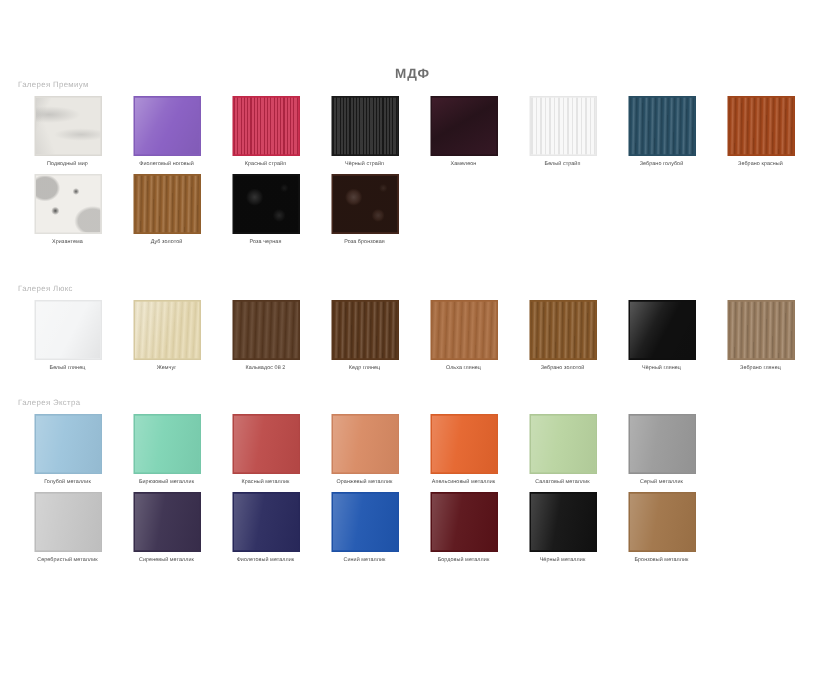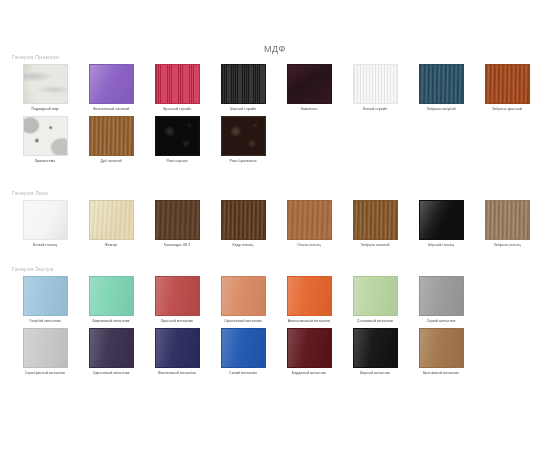--- a/index.html
+++ b/index.html
@@ -21,21 +21,21 @@
   }
 
   
   .page-title {
     position: absolute;
     top: 44px;
     left: 0;
     width: 550px;
     text-align: center;
     font-size: 9px;
-    font-weight: normal;
+    font-weight: bold;
     letter-spacing: 0.6px;
     color: #6f6f6f;
   }
 
   
   .section {
     position: absolute;
     left: 12px;
     width: 528px;
   }

